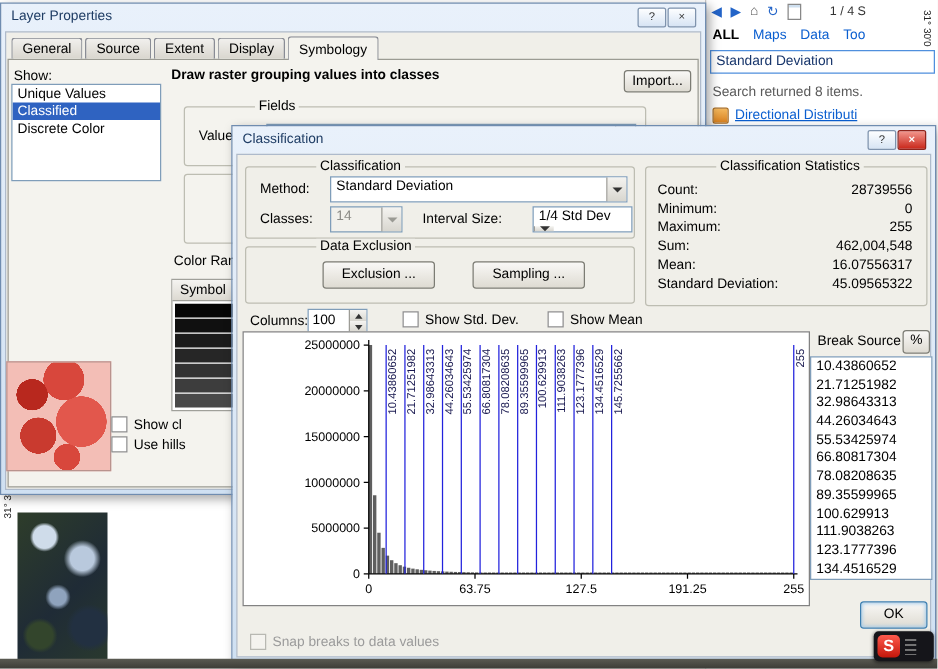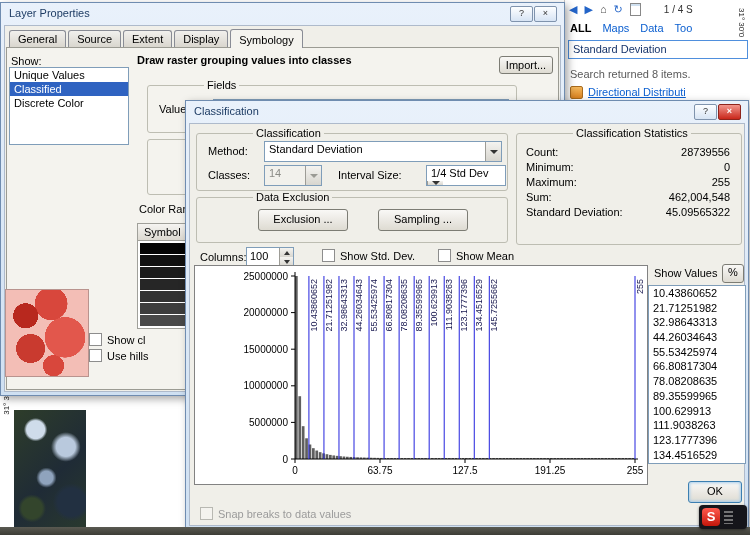--- a/index.html
+++ b/index.html
@@ -292,20 +292,24 @@
         <span>Minimum:</span>
         <span>0</span>
       </div>
       <div class="stat-row">
         <span>Maximum:</span>
         <span>255</span>
       </div>
       <div class="stat-row">
         <span>Sum:</span>
         <span>462,004,548</span>
+      </div>
+      <div class="stat-row">
+        <span>Mean:</span>
+        <span>16.07556317</span>
       </div>
       <div class="stat-row">
         <span>Standard Deviation:</span>
         <span>45.09565322</span>
       </div>
     </div>
 
   <div class="group cls-g2">
     <span class="glabel">Data Exclusion</span>
   </div>
@@ -479,21 +483,21 @@
         <text x="272.23698613333335" y="13" font-size="9" fill="#16164e" text-anchor="end" transform="rotate(-90 272.23698613333335 13)">123.1777396</text>
         <line x1="279.26887053333337" y1="10" x2="279.26887053333337" y2="193" stroke="#2222dd" stroke-width="1"></line>
         <text x="287.26887053333337" y="13" font-size="9" fill="#16164e" text-anchor="end" transform="rotate(-90 287.26887053333337 13)">134.4516529</text>
         <line x1="294.30075493333334" y1="10" x2="294.30075493333334" y2="193" stroke="#2222dd" stroke-width="1"></line>
         <text x="302.30075493333334" y="13" font-size="9" fill="#16164e" text-anchor="end" transform="rotate(-90 302.30075493333334 13)">145.7255662</text>
         <line x1="440" y1="10" x2="440" y2="193" stroke="#2222dd" stroke-width="1"></line>
         <text x="448" y="13" font-size="9" fill="#16164e" text-anchor="end" transform="rotate(-90 448 13)">255</text>
       </svg>
   </div>
 
-  <div class="lbl bv-label">Show Values</div>
+  <div class="lbl bv-label">Break Source</div>
   <div class="btn pct-btn">%</div>
   <div class="listbox bv-list">
       <div class="bv-item">10.43860652</div>
       <div class="bv-item">21.71251982</div>
       <div class="bv-item">32.98643313</div>
       <div class="bv-item">44.26034643</div>
       <div class="bv-item">55.53425974</div>
       <div class="bv-item">66.80817304</div>
       <div class="bv-item">78.08208635</div>
       <div class="bv-item">89.35599965</div>

